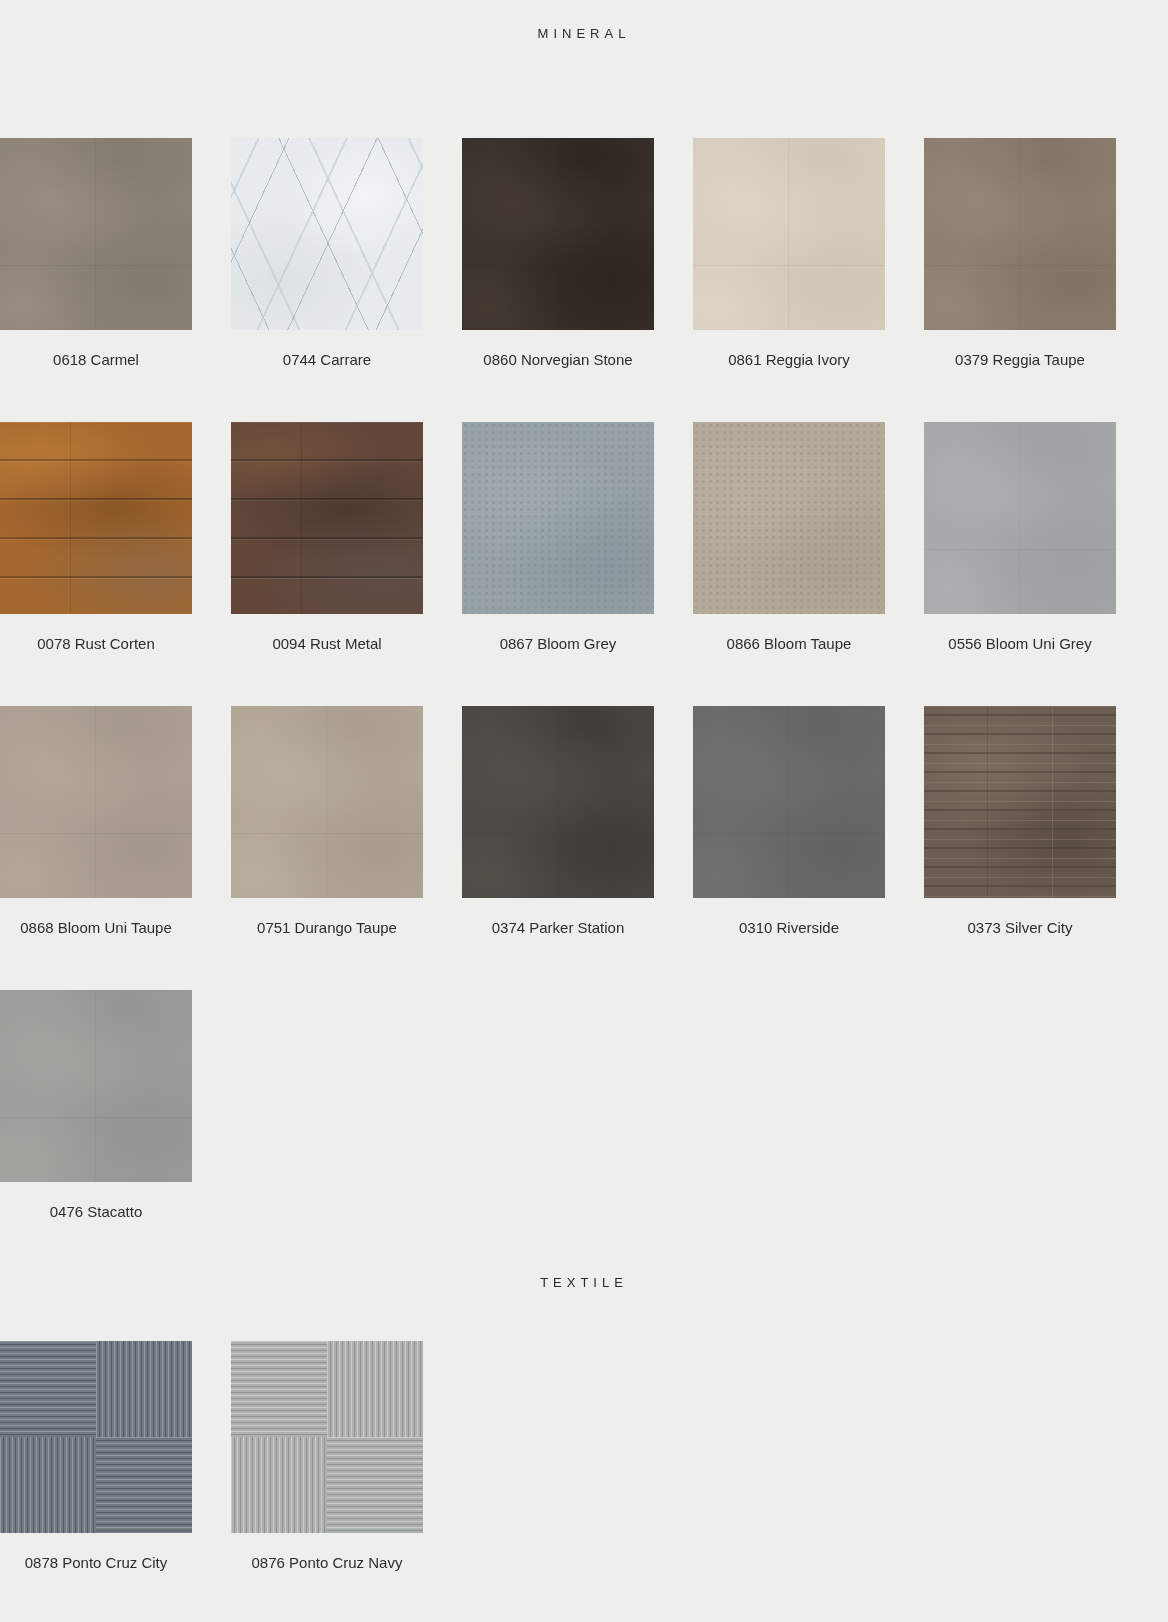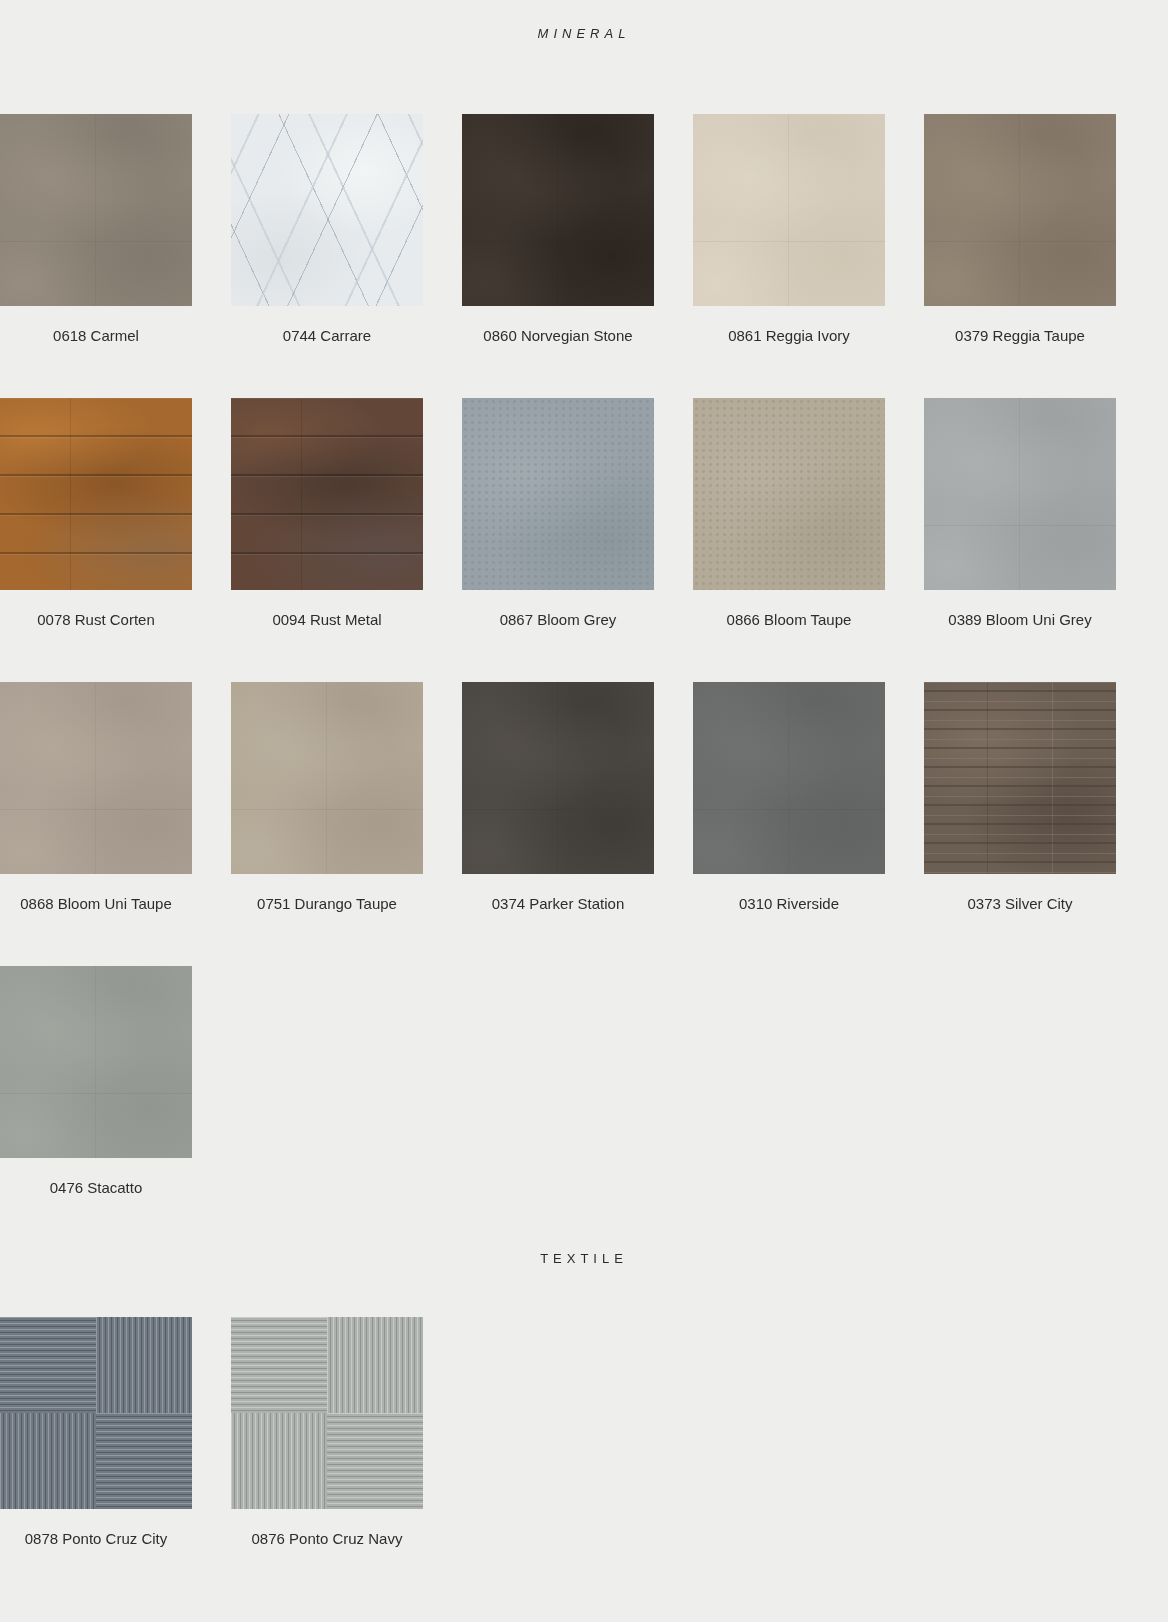--- a/index.html
+++ b/index.html
@@ -12,21 +12,21 @@
   }
   .section-title{
     margin:0;
     text-align:center;
     font-size:13px;
     line-height:18px;
     font-weight:400;
     letter-spacing:5px;
     color:#2a2a2a;
   }
-  .section[data-name="section-mineral"] .section-title{padding-top:25px;margin-bottom:71px;font-style:italic;}
+  .section[data-name="section-mineral"] .section-title{padding-top:25px;margin-bottom:95px;}
   .section[data-name="section-textile"] .section-title{padding-top:0;margin-bottom:49px;}
   .grid{
     display:flex;
     flex-wrap:wrap;
     column-gap:39px;
     align-items:flex-start;
   }
   figure.card{margin:0 0 51px 0;width:192px;}
   .swatch{width:192px;height:192px;}
   .swatch-label{
@@ -136,21 +136,21 @@
       <figure class="card" data-name="swatch-card-0867-bloom-grey">
         <div class="swatch tex-dots" data-name="swatch-image-0867-bloom-grey" style="--base: #97a1a7; --dot: #76828c59; --light: #aeb7bc66; --dark: #75828c59;"></div>
         <figcaption class="swatch-label" data-name="swatch-label">0867 Bloom Grey</figcaption>
       </figure>
       <figure class="card" data-name="swatch-card-0866-bloom-taupe">
         <div class="swatch tex-dots" data-name="swatch-image-0866-bloom-taupe" style="--base: #b3aa98; --dot: #8d846f59; --light: #c3bbab66; --dark: #968c7752;"></div>
         <figcaption class="swatch-label" data-name="swatch-label">0866 Bloom Taupe</figcaption>
       </figure>
       <figure class="card" data-name="swatch-card-0869-bloom-uni-grey">
         <div class="swatch tex-stone" data-name="swatch-image-0869-bloom-uni-grey" style="--base: #a5a8a8; --light: #babdbd5c; --dark: #8b8f9052;"></div>
-        <figcaption class="swatch-label" data-name="swatch-label">0389 Bloom Uni Grey</figcaption>
+        <figcaption class="swatch-label" data-name="swatch-label">0556 Bloom Uni Grey</figcaption>
       </figure>
       <figure class="card" data-name="swatch-card-0868-bloom-uni-taupe">
         <div class="swatch tex-stone" data-name="swatch-image-0868-bloom-uni-taupe" style="--base: #aba093; --light: #beb3a45c; --dark: #8f857852;"></div>
         <figcaption class="swatch-label" data-name="swatch-label">0868 Bloom Uni Taupe</figcaption>
       </figure>
       <figure class="card" data-name="swatch-card-0751-durango-taupe">
         <div class="swatch tex-stone" data-name="swatch-image-0751-durango-taupe" style="--base: #b2a795; --light: #c5bcab5c; --dark: #93887c59;"></div>
         <figcaption class="swatch-label" data-name="swatch-label">0751 Durango Taupe</figcaption>
       </figure>
       <figure class="card" data-name="swatch-card-0374-parker-station">

